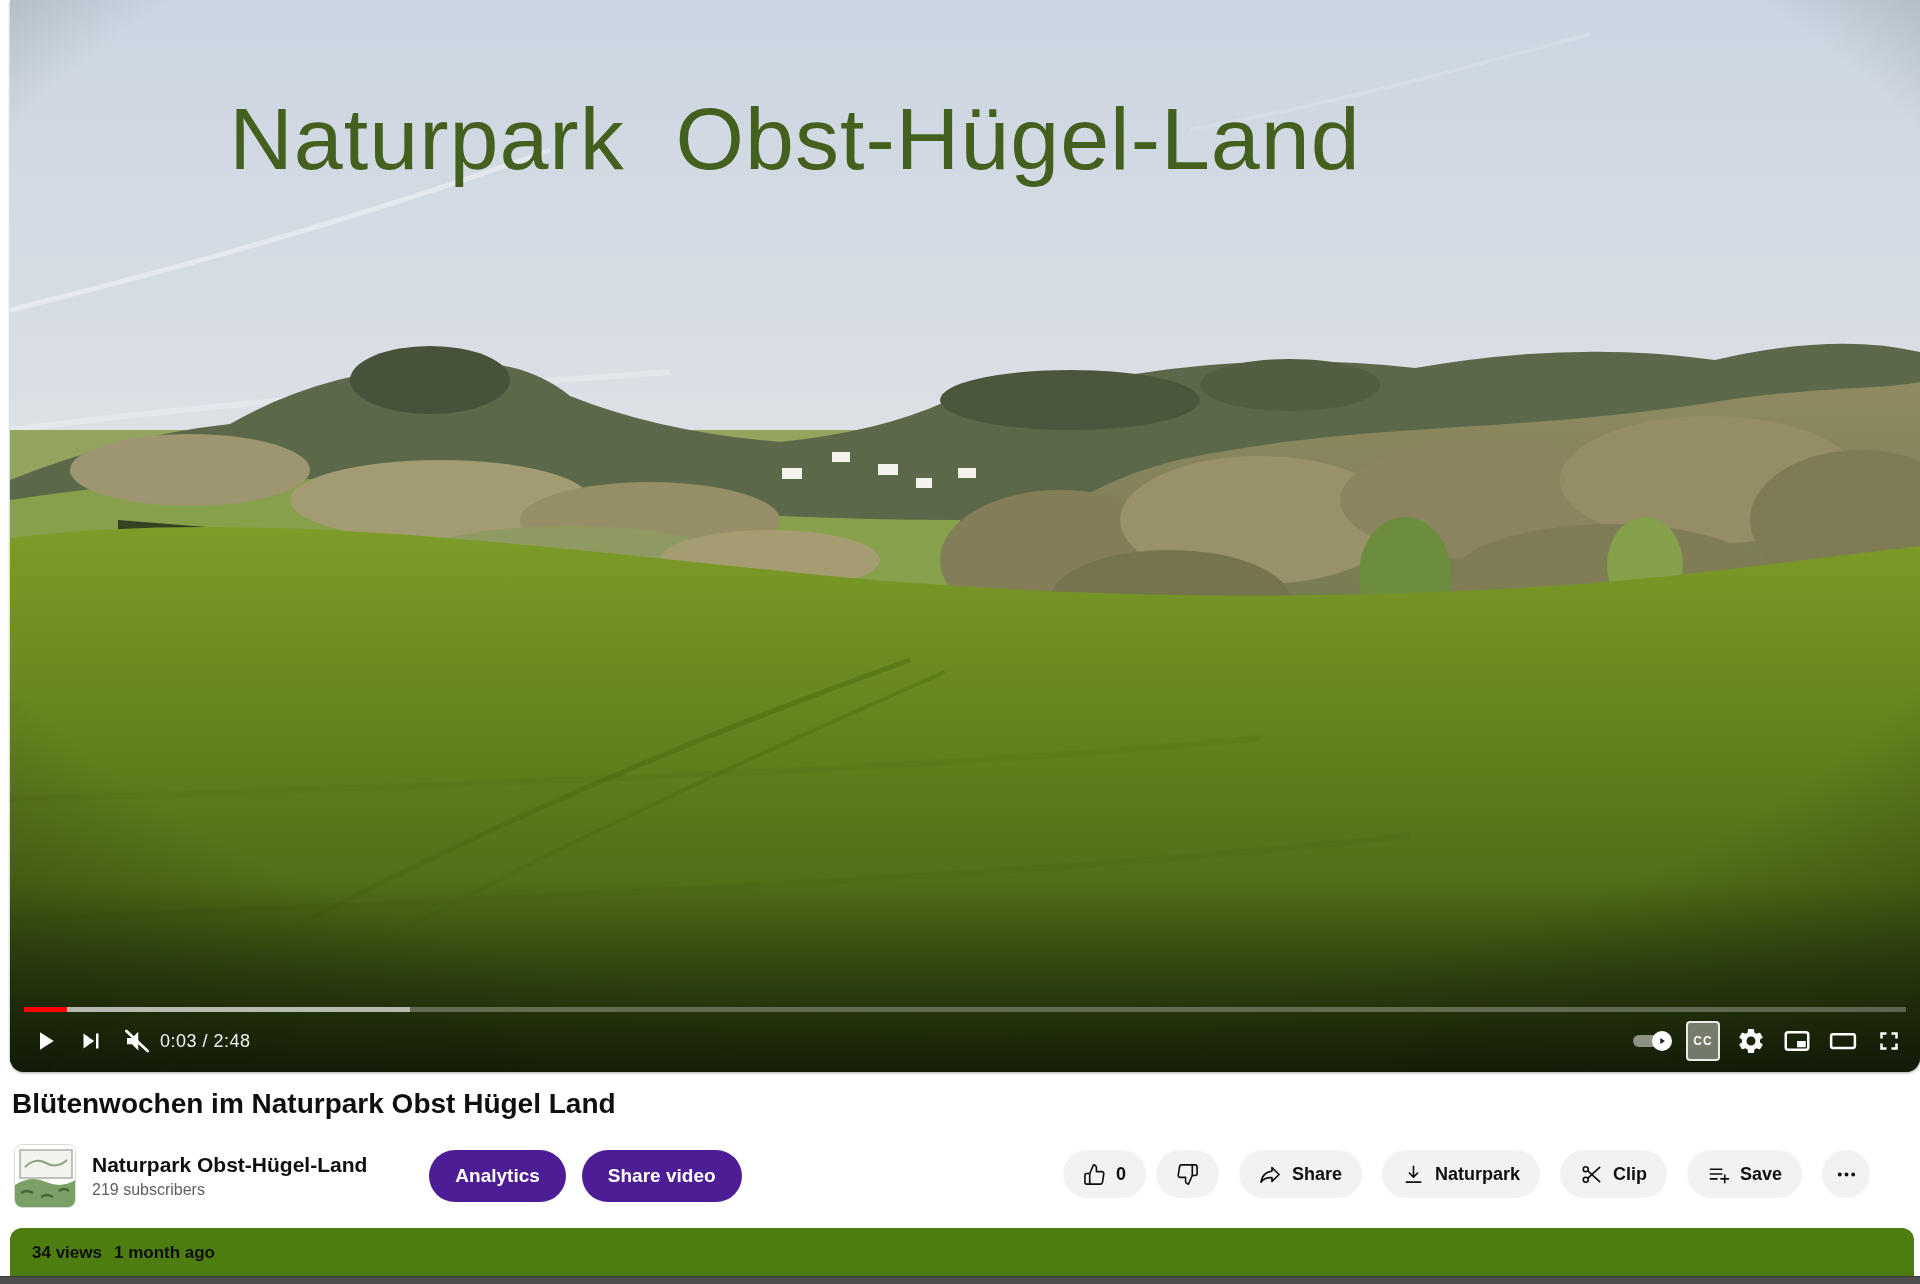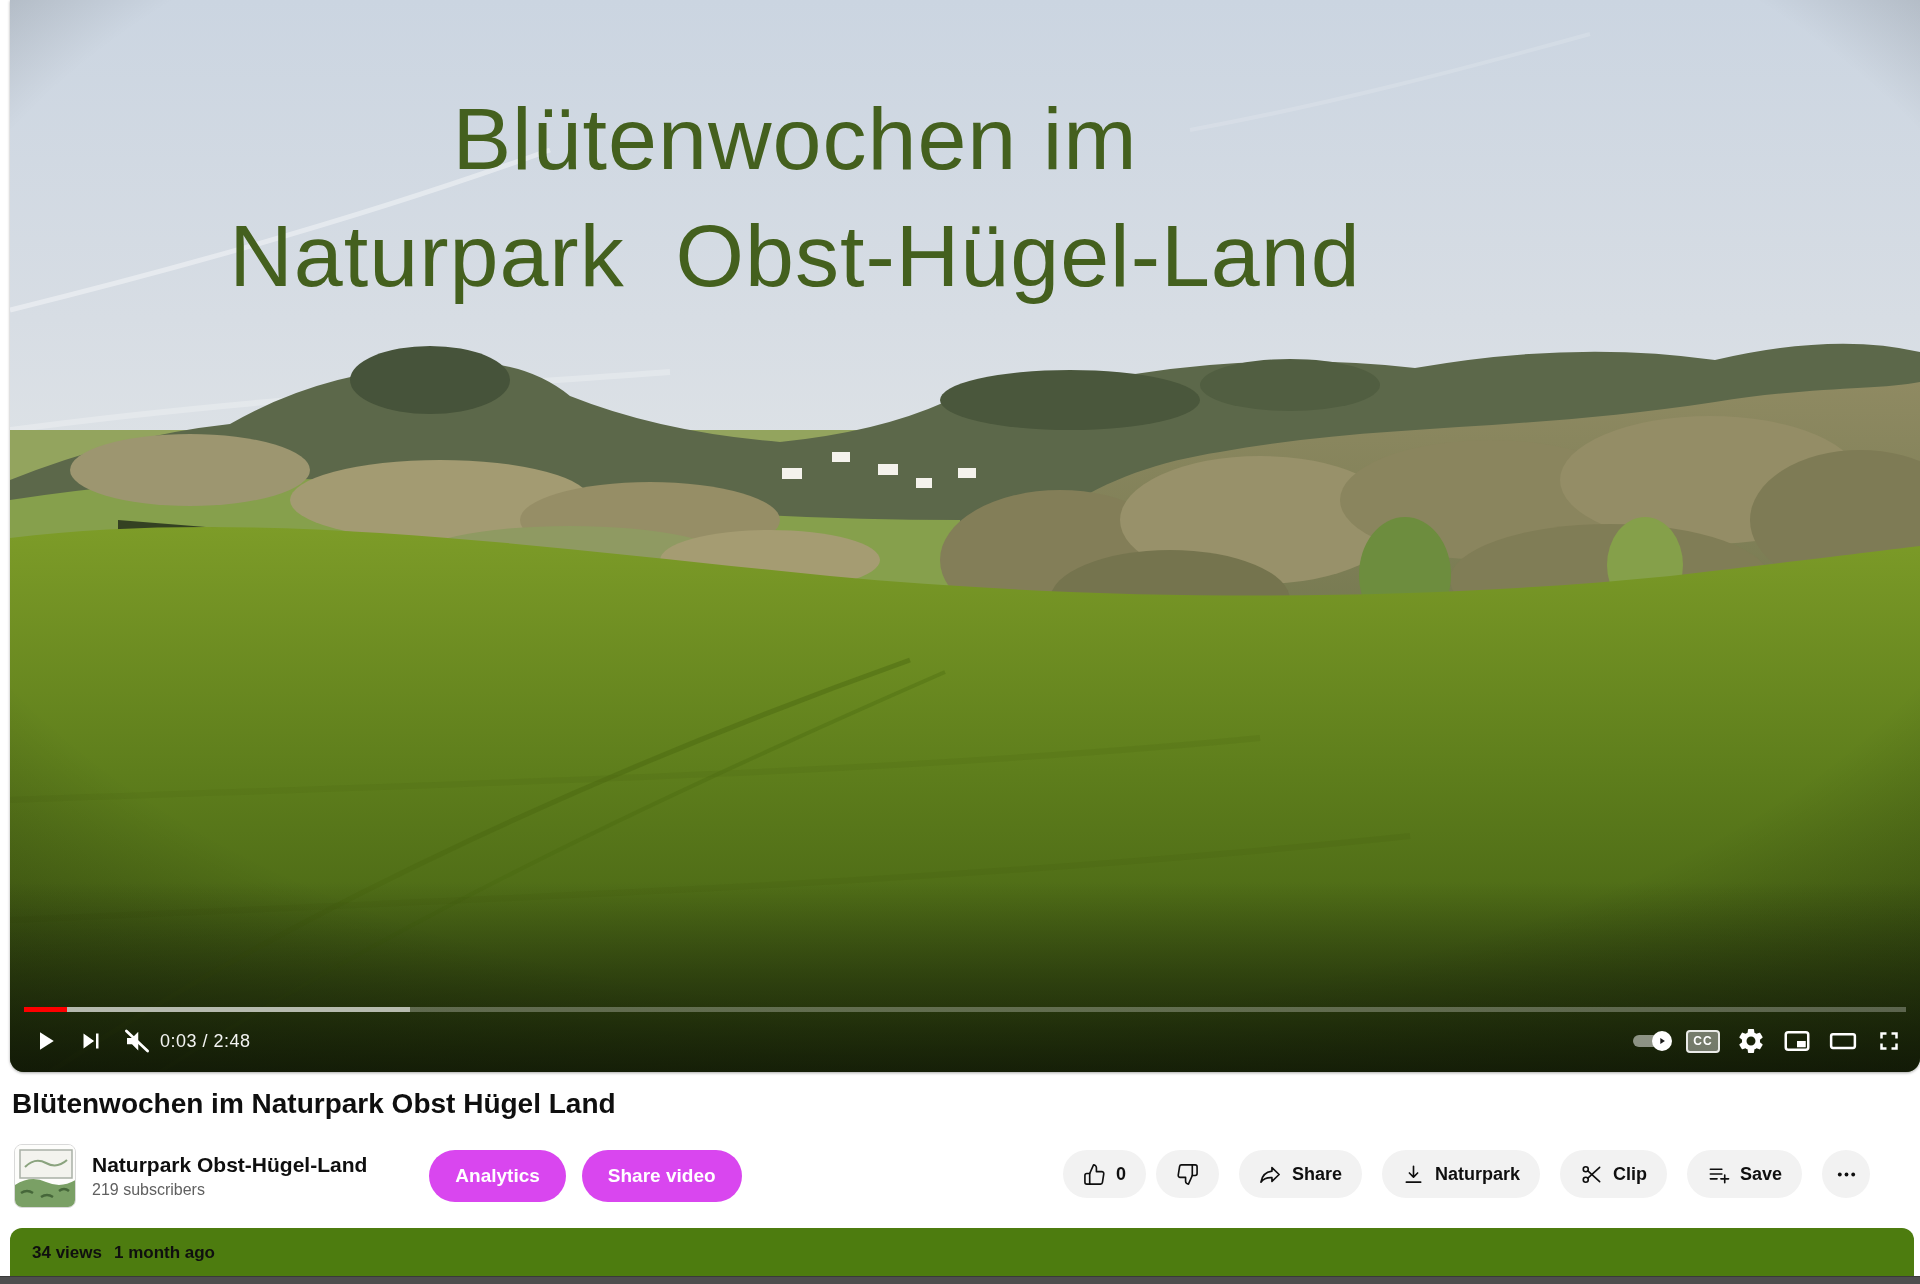--- a/index.html
+++ b/index.html
@@ -31,35 +31,35 @@
   .cbtn svg { width:30px; height:30px; }
   .time { color:rgba(255,255,255,.95); font-size:18px; letter-spacing:.5px; }
 
   .autoplay { width:56px; height:46px; display:flex; align-items:center; justify-content:center; cursor:pointer; position:relative; }
   .autoplay .track { width:34px; height:12px; border-radius:6px; background:rgba(255,255,255,.5); }
   .autoplay .knob { position:absolute; right:6px; top:13px; width:20px; height:20px; border-radius:50%;
     background:#fff; display:flex; align-items:center; justify-content:center; }
   .autoplay .knob svg { width:10px; height:10px; }
 
   .ccbtn { width:50px; height:46px; display:flex; align-items:center; justify-content:center; cursor:pointer; }
-  .ccbox { width:34px; height:23px; border-radius:4px; background:rgba(255,255,255,.4);
+  .ccbox { width:34px; height:40px; border-radius:4px; background:rgba(255,255,255,.4);
     border:2px solid rgba(255,255,255,.85); color:#fff; font-size:12px; font-weight:700;
     display:flex; align-items:center; justify-content:center; letter-spacing:1px; }
 
   
   .video-title { position:absolute; left:12px; top:1088px; font-size:28px; font-weight:700; color:#0f0f0f; }
 
   .channel-row { position:absolute; left:14px; top:1144px; display:flex; align-items:center; }
   .avatar { width:62px; height:64px; border-radius:8px; overflow:hidden; background:#fff;
     border:1px solid #d9d9d9; cursor:pointer; flex:none; }
   .ch-meta { margin-left:16px; }
   .ch-name { font-size:21px; font-weight:600; color:#0f0f0f; cursor:pointer; }
   .ch-subs { font-size:16px; color:#606060; margin-top:4px; }
   .owner-btns { display:flex; gap:16px; margin-left:62px; }
-  .blue-pill { height:52px; padding:0 26px; border:none; border-radius:26px; background:#d946ef;
+  .blue-pill { height:52px; padding:0 26px; border:none; border-radius:26px; background:#4c1d95;
     color:#fff; font-size:19px; font-weight:600; font-family:inherit; display:flex; align-items:center; cursor:pointer; }
 
   .actions-row { position:absolute; left:1063px; top:1150px; display:flex; align-items:center; gap:20px; }
   .like-group { display:flex; gap:10px; }
   .pill { height:48px; padding:0 20px; border:none; border-radius:24px; background:#f2f2f2;
     color:#0f0f0f; font-size:18px; font-weight:600; font-family:inherit;
     display:flex; align-items:center; gap:10px; cursor:pointer; white-space:nowrap; }
   .pill svg { width:23px; height:23px; flex:none; }
   .pill.round { width:48px; padding:0; justify-content:center; }
 
@@ -149,21 +149,21 @@
 
     <path d="M0 538 C 250 508 520 546 820 576 C 1120 604 1420 600 1660 576 C 1780 562 1860 552 1910 546 L 1910 1072 L 0 1072 Z" fill="url(#field)"></path>
     <path d="M40 1072 C 300 900 620 760 900 660" stroke="#49660f" stroke-width="5" opacity=".45" fill="none"></path>
     <path d="M150 1072 C 390 918 670 788 935 672" stroke="#49660f" stroke-width="4" opacity=".35" fill="none"></path>
     <path d="M0 800 C 500 782 900 772 1250 738" stroke="#4e6c14" stroke-width="6" opacity=".25" fill="none"></path>
     <path d="M0 920 C 520 898 980 880 1400 836" stroke="#44600f" stroke-width="6" opacity=".2" fill="none"></path>
 
     <rect x="0" y="0" width="1910" height="1072" fill="url(#vig)"></rect>
   </svg>
 
-  <div class="overlay-title"><div>Blütenwochen im</div><div>Naturpark  Obst-Hügel-Land</div></div>
+  <div class="overlay-title"><div>Naturpark  Obst-Hügel-Land</div></div>
 
   <div class="ctrl-gradient"></div>
 
   <div class="progress">
     <div class="track"></div>
     <div class="buffered" style="width: 20.5%;"></div>
     <div class="played" style="width: 2.3%;"></div>
   </div>
 
   <div class="controls">

